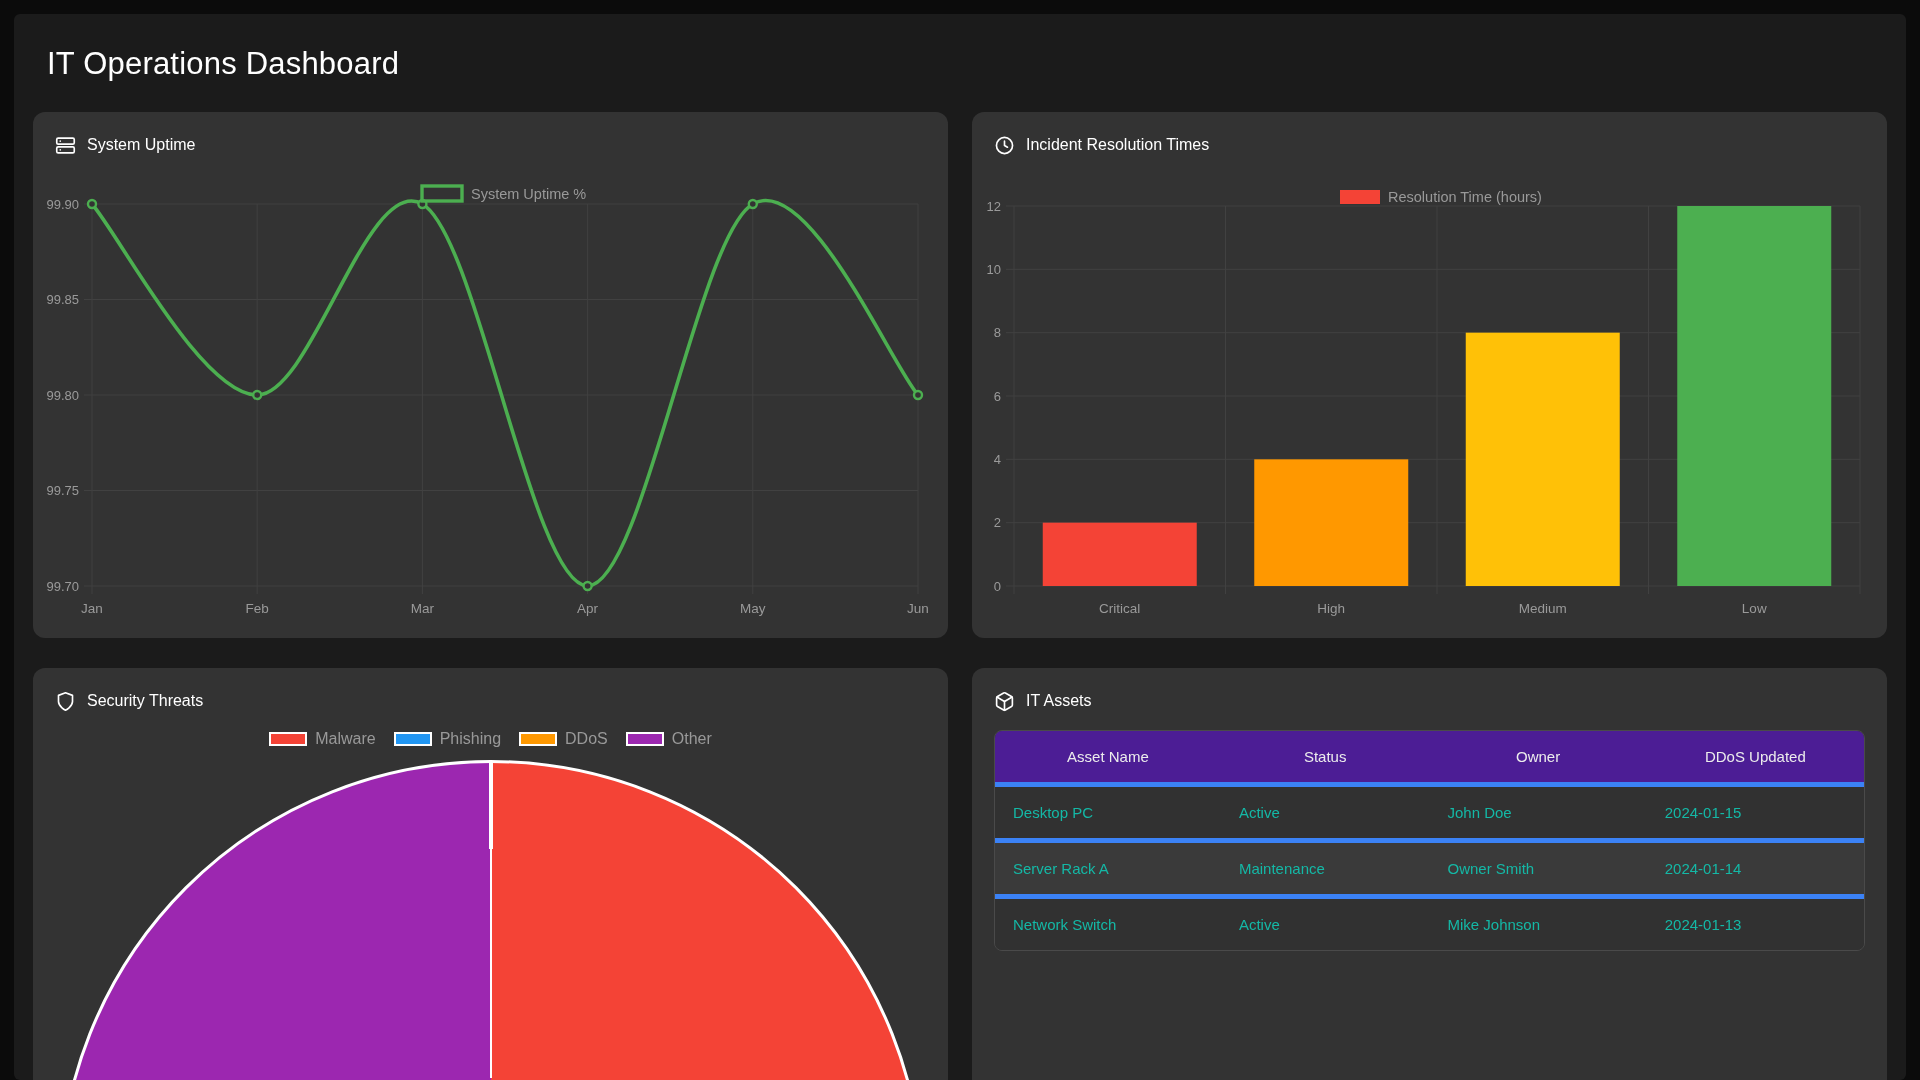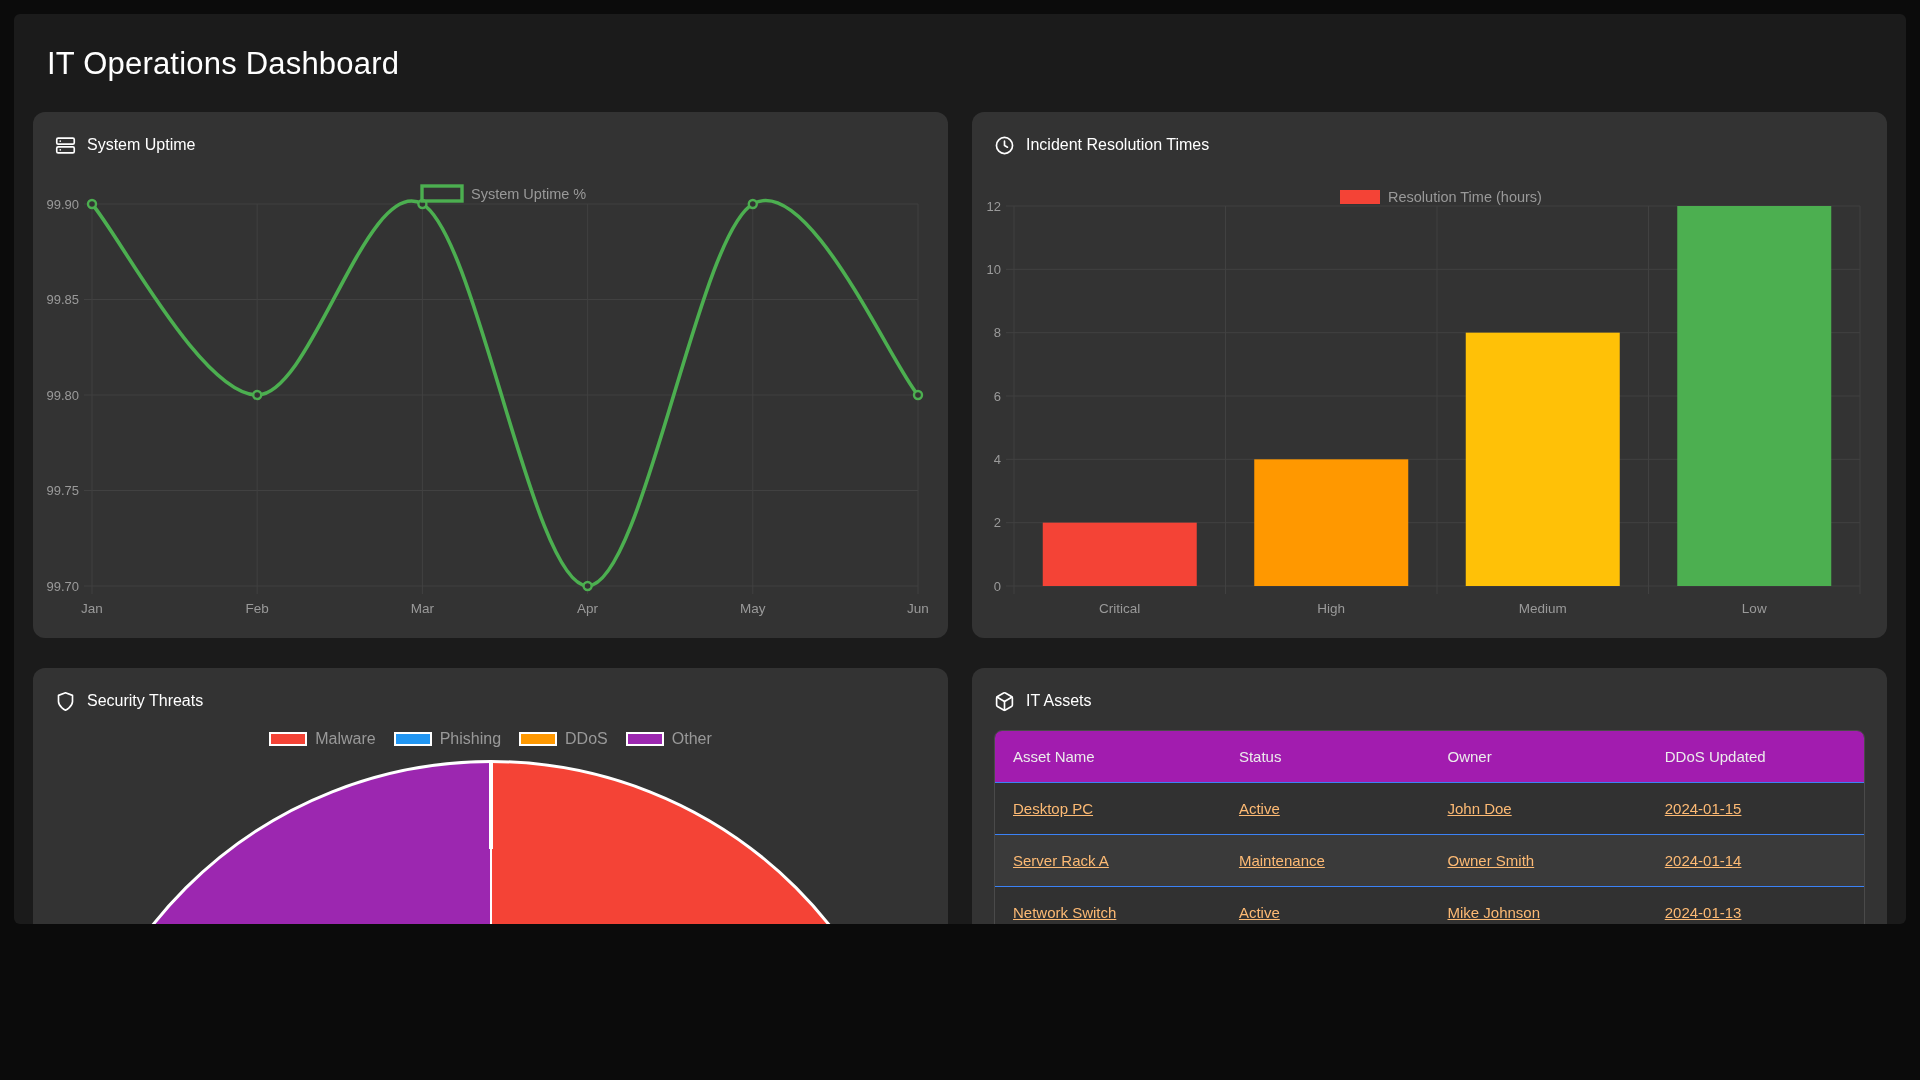--- a/index.html
+++ b/index.html
@@ -1,36 +1,36 @@
 <!DOCTYPE html>
 <html><head>
 <meta charset="utf-8">
 <style>
   html,body{margin:0;padding:0;background:#0b0b0b;}
   body{width:1920px;height:1080px;overflow:hidden;font-family:"Liberation Sans",sans-serif;-webkit-font-smoothing:antialiased;}
-  .page{margin:14px 14px 0;height:910px;box-sizing:border-box;background:#1b1b1b;border-radius:6px;padding:26px 19px 0;overflow:hidden;}
+  .page{margin:14px 14px 0;height:1066px;box-sizing:border-box;background:#1b1b1b;border-radius:6px;padding:26px 19px 0;overflow:hidden;}
   .page-title{color:#ffffff;font-size:31px;font-weight:400;margin:6px 0 30px 14px;letter-spacing:.2px;}
   .grid{display:grid;grid-template-columns:1fr 1fr;column-gap:24px;row-gap:30px;}
   .card{background:#333333;border-radius:12px;padding:20px 22px;box-sizing:border-box;overflow:hidden;position:relative;}
   .card.r1{height:526px;}
   .card.r2{height:600px;}
   .card-head{display:flex;align-items:center;gap:11px;color:#ffffff;font-size:16px;font-weight:400;height:26px;}
   .card-head svg{width:21px;height:21px;flex:0 0 auto;}
   .chart-svg{display:block;margin-top:6px;overflow:visible;}
   
   .pie-legend{display:flex;justify-content:center;align-items:center;gap:18px;margin-top:16px;height:18px;}
   .pl-item{display:flex;align-items:center;gap:8px;color:#999999;font-size:16px;cursor:pointer;}
   .pl-swatch{width:38px;height:14px;border:2px solid #ffffff;box-sizing:border-box;flex:0 0 auto;}
   .pie-stage{position:relative;height:470px;}
   .pie{position:absolute;top:12px;left:50%;width:866px;height:866px;margin-left:-433px;border-radius:50%;border:3px solid #ffffff;box-sizing:border-box;}
   
   .table-wrap{margin-top:16px;border:1px solid #4a4a4a;border-radius:8px;overflow:hidden;background:#373737;}
   table{width:100%;border-collapse:collapse;font-size:15px;table-layout:fixed;}
-  th{text-align:left;font-weight:400;color:#ececec;background:#a21caf;padding:17px 18px;}
-  td{color:#fdba74;padding:17px 18px;border-top:1px solid #3b82f6;overflow:hidden;white-space:nowrap;text-decoration:underline;}
+  th{text-align:center;font-weight:400;color:#ececec;background:#4c1d95;padding:17px 18px;}
+  td{color:#14b8a6;padding:17px 18px;border-top:5px solid #3b82f6;overflow:hidden;white-space:nowrap;}
   tbody tr:nth-child(odd){background:#313131;}
   tbody tr:nth-child(even){background:#3a3a3a;}
 </style>
 </head>
 <body>
 
 <div class="page">
   <h1 class="page-title">IT Operations Dashboard</h1>
 
   <div class="grid">

